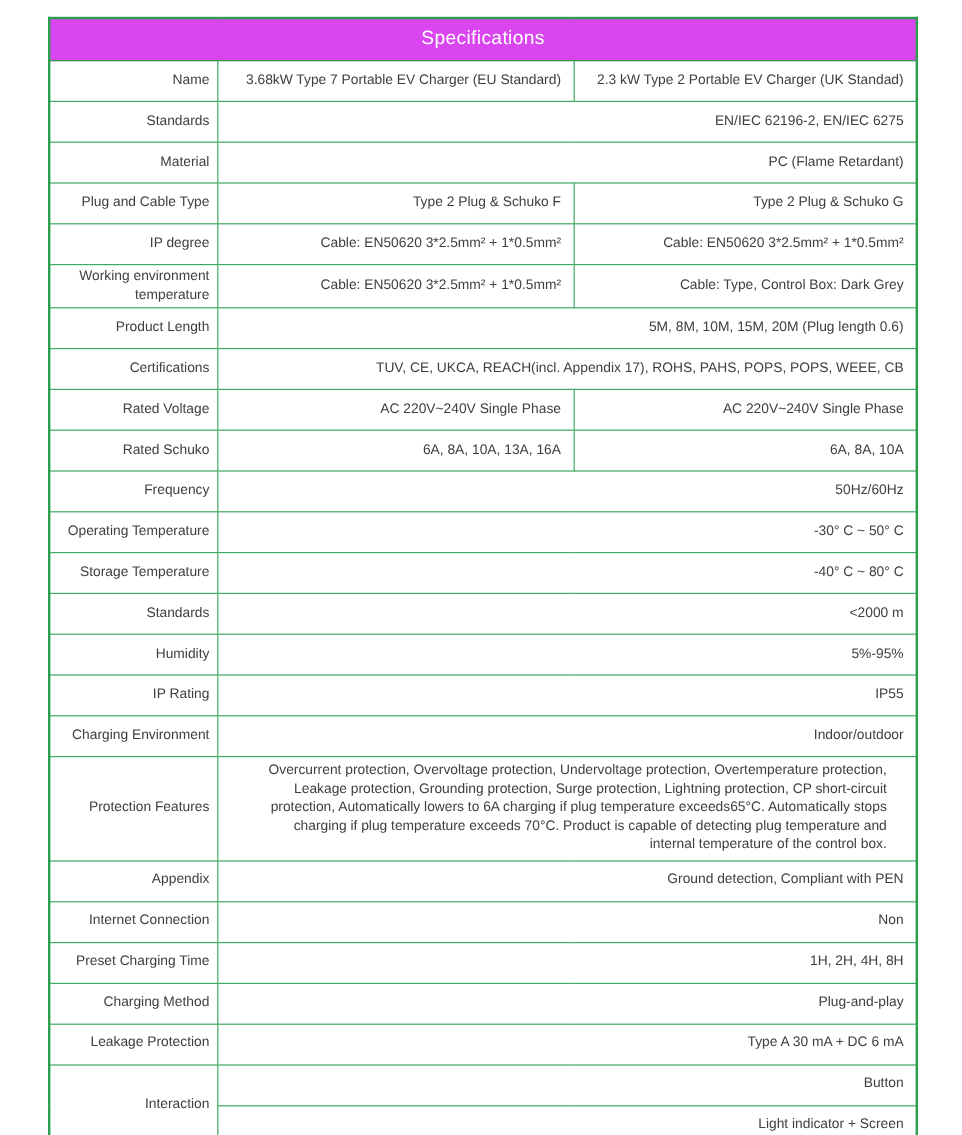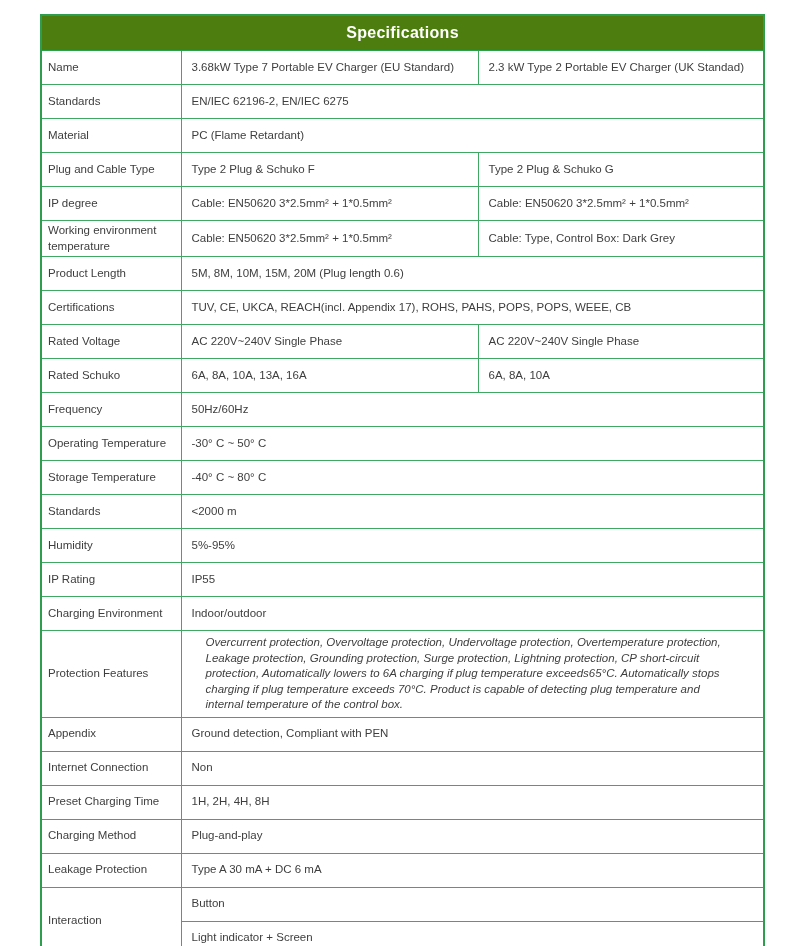--- a/index.html
+++ b/index.html
@@ -19,46 +19,45 @@
     top: 14px;
     width: 723px;
     border-collapse: collapse;
     table-layout: fixed;
     border: 2px solid #2c9e4e;
   }
   col.c1 { width: 140px; }
   col.c2 { width: 297px; }
   col.c3 { width: 286px; }
   th.title-cell {
-    background: #4d7c0f;
+    background: #d946ef;
     color: #ffffff;
     font-size: 16px;
-    font-weight: bold;
+    font-weight: normal;
     height: 32px;
     letter-spacing: 0.3px;
     border: 1px solid #29a24b;
     margin-left: 29px;
   }
   td {
     border: 1px solid #3fa863;
     font-size: 11.5px;
     color: #3e3e3e;
-    text-align: left;
+    text-align: right;
     vertical-align: middle;
     height: 29px;
     padding: 2px 10px;
     line-height: 1.35;
     word-wrap: break-word;
   }
   td.lbl {
     padding: 2px 6px;
   }
   td.multiline {
     padding: 4px 24px;
-    font-style: italic;
   }
 </style>
 </head>
 <body>
 
 <table class="spec-table">
   <colgroup>
     <col class="c1">
       <col class="c2">
       <col class="c3">

